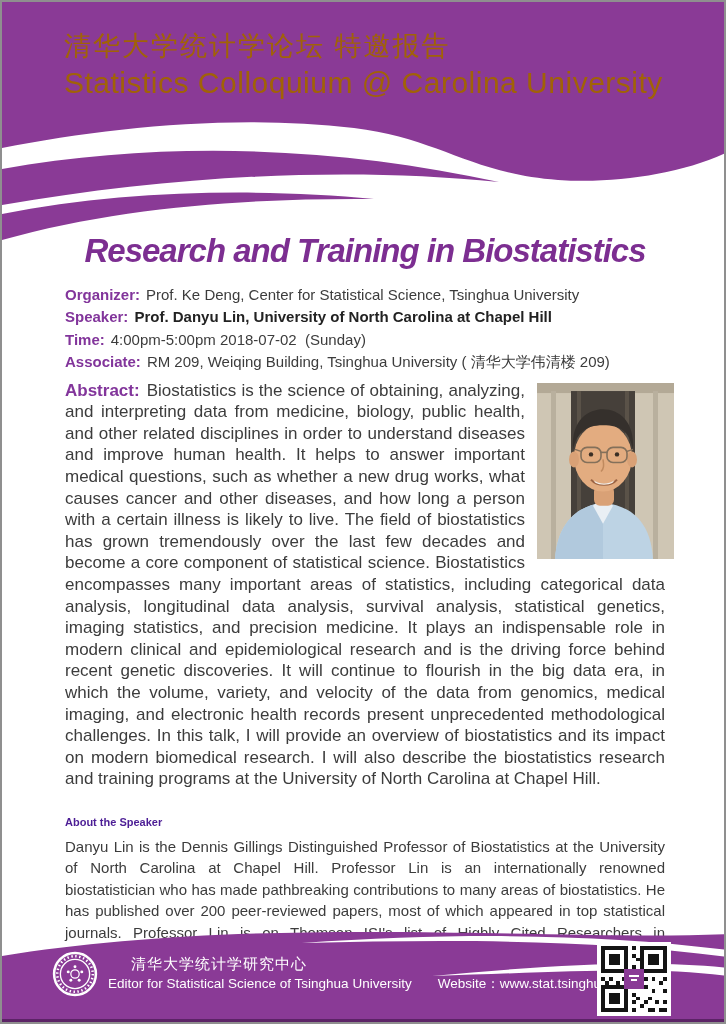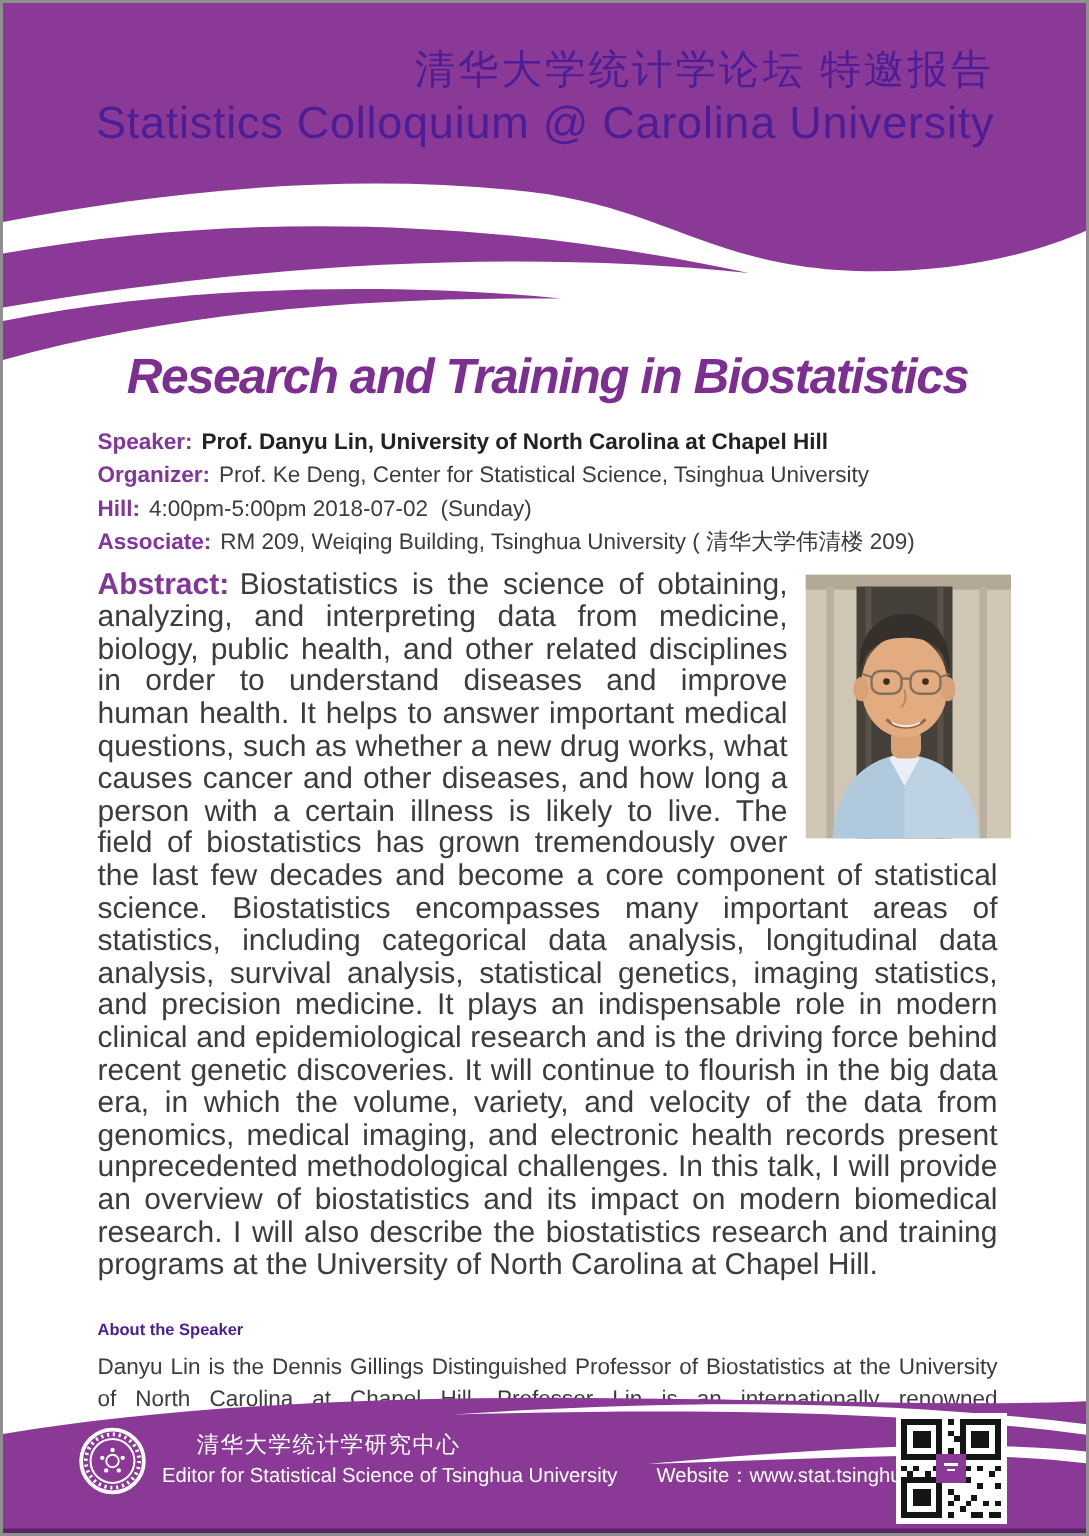--- a/index.html
+++ b/index.html
@@ -9,41 +9,41 @@
     width:726px;height:1024px;
     margin:0 auto;
     background:#ffffff;
     border:2px solid #8f8f8f;
     overflow:hidden;
     font-family:"Liberation Sans", sans-serif;
     color:#3c3c3c;
   }
   
   .banner-waves{position:absolute;top:0;left:0;display:block;}
-  .banner-text{position:absolute;top:27px;left:62px;color:#4c1d95;text-align:right;}
+  .banner-text{position:absolute;top:27px;left:62px;color:#a16207;}
   .banner-zh{font-size:27px;line-height:34px;letter-spacing:2px;font-weight:400;}
   .banner-en{font-size:30px;line-height:40px;font-weight:400;letter-spacing:.5px;}
   
   .content{position:absolute;top:228px;left:63px;width:600px;}
   .talk-title{
     margin:0;text-align:center;
     font-size:33px;line-height:42px;
     font-weight:bold;font-style:italic;
     letter-spacing:-1px;
     color:#7c2e91;
     white-space:nowrap;
   }
   .meta{margin-top:12px;}
   .meta-row{font-size:15px;line-height:22.4px;}
   .meta-label{color:#82359b;font-weight:bold;margin-right:6px;}
   .meta-value{white-space:pre-wrap;}
   .meta-row.bold-value .meta-value{font-weight:bold;color:#222;}
   .abstract{
     margin:6px 0 0 0;
-    font-size:20px;line-height:21.6px;
+    font-size:17px;line-height:21.6px;
     text-align:justify;
   }
   .inline-label{color:#82359b;font-weight:bold;margin-right:7px;}
   .photo-wrap{
     float:right;
     width:137px;height:176px;
     margin:3px -9px 6px 12px;
   }
   .photo-wrap svg{display:block;width:100%;height:100%;}
   .about-heading{
@@ -80,28 +80,28 @@
   <div class="banner-text">
     <div class="banner-zh">清华大学统计学论坛  特邀报告</div>
     <div class="banner-en">Statistics Colloquium @ Carolina University</div>
   </div>
 
   <div class="content">
 
     <h1 class="talk-title">Research and Training in Biostatistics</h1>
 
     <div class="meta">
+      <div class="meta-row">
+        <span class="meta-label">Organizer:</span><span class="meta-value">Prof. Ke Deng, Center for Statistical Science, Tsinghua University</span>
+      </div>
       <div class="meta-row bold-value">
         <span class="meta-label">Speaker:</span><span class="meta-value">Prof. Danyu Lin, University of North Carolina at Chapel Hill</span>
       </div>
       <div class="meta-row">
-        <span class="meta-label">Organizer:</span><span class="meta-value">Prof. Ke Deng, Center for Statistical Science, Tsinghua University</span>
-      </div>
-      <div class="meta-row">
-        <span class="meta-label">Hill:</span><span class="meta-value">4:00pm-5:00pm 2018-07-02  (Sunday)</span>
+        <span class="meta-label">Time:</span><span class="meta-value">4:00pm-5:00pm 2018-07-02  (Sunday)</span>
       </div>
       <div class="meta-row">
         <span class="meta-label">Associate:</span><span class="meta-value">RM 209, Weiqing Building, Tsinghua University ( 清华大学伟清楼 209)</span>
       </div>
     </div>
 
     <p class="abstract">
       <span class="photo-wrap">
 
         <svg viewBox="0 0 137 175" preserveAspectRatio="none" aria-hidden="true">

